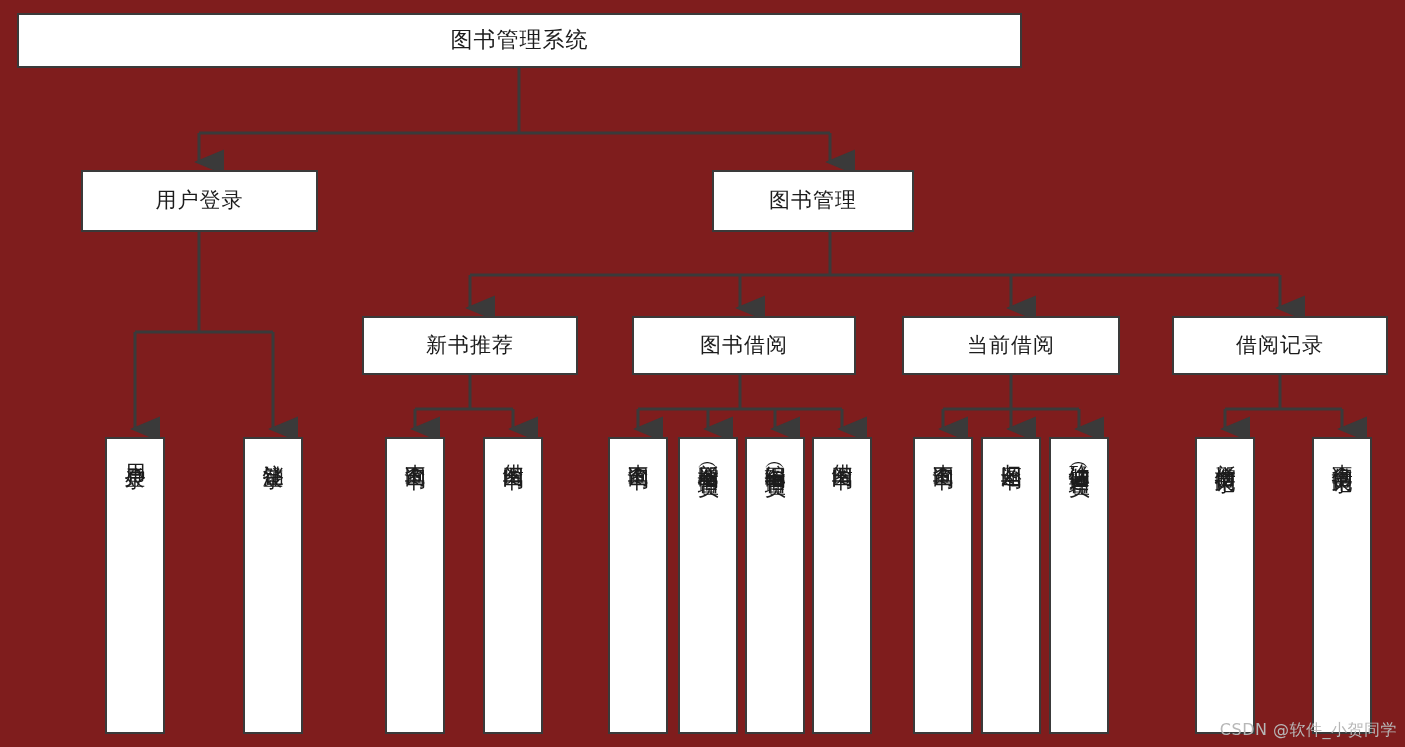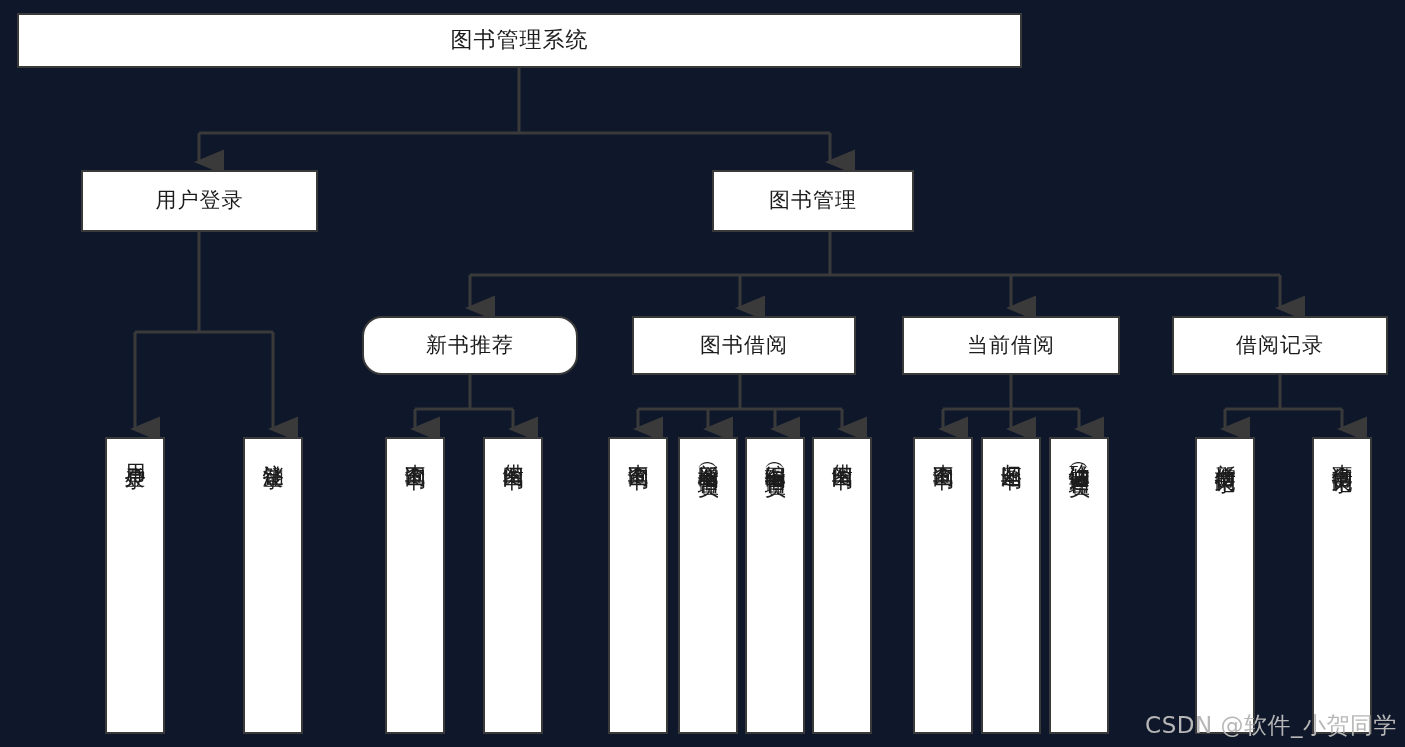--- a/index.html
+++ b/index.html
@@ -7,21 +7,21 @@
     padding: 0;
     background: #ffffff;
   }
   body {
     font-family: "DejaVu Sans", "Liberation Sans", sans-serif;
   }
   #canvas {
     position: relative;
     width: 1405px;
     height: 747px;
-    background: #0f172a;
+    background: #7f1d1d;
     overflow: hidden;
   }
   #wires {
     position: absolute;
     left: 0;
     top: 0;
     width: 1405px;
     height: 747px;
     pointer-events: none;
   }
@@ -56,21 +56,21 @@
     font-size: 21px;
     line-height: 1.08;
     letter-spacing: 2px;
     white-space: nowrap;
     display: block;
   }
   #watermark {
     position: absolute;
     right: 8px;
     bottom: 6px;
-    font-size: 23px;
+    font-size: 16px;
     color: #b7b7b7;
     letter-spacing: 0.5px;
     z-index: 5;
     white-space: nowrap;
   }
 </style>
 </head>
 <body>
 
 <div id="canvas">
@@ -129,21 +129,21 @@
     <span>图书管理系统</span>
   </div>
 
   <div class="node h" style="left:81px; top:170px; width:237px; height:62px;">
     <span>用户登录</span>
   </div>
   <div class="node h" style="left:712px; top:170px; width:202px; height:62px;">
     <span>图书管理</span>
   </div>
 
-  <div class="node h" style="left:362px; top:316px; width:216px; height:59px;border-radius:20px;">
+  <div class="node h" style="left:362px; top:316px; width:216px; height:59px;">
     <span>新书推荐</span>
   </div>
   <div class="node h" style="left:632px; top:316px; width:224px; height:59px;">
     <span>图书借阅</span>
   </div>
   <div class="node h" style="left:902px; top:316px; width:218px; height:59px;">
     <span>当前借阅</span>
   </div>
   <div class="node h" style="left:1172px; top:316px; width:216px; height:59px;">
     <span>借阅记录</span>

